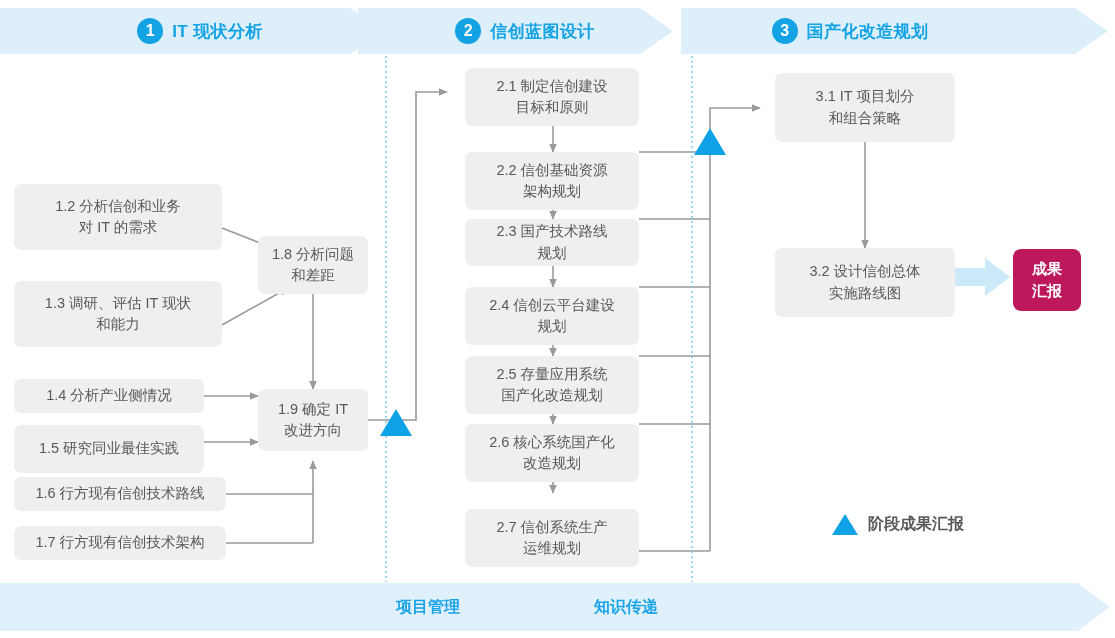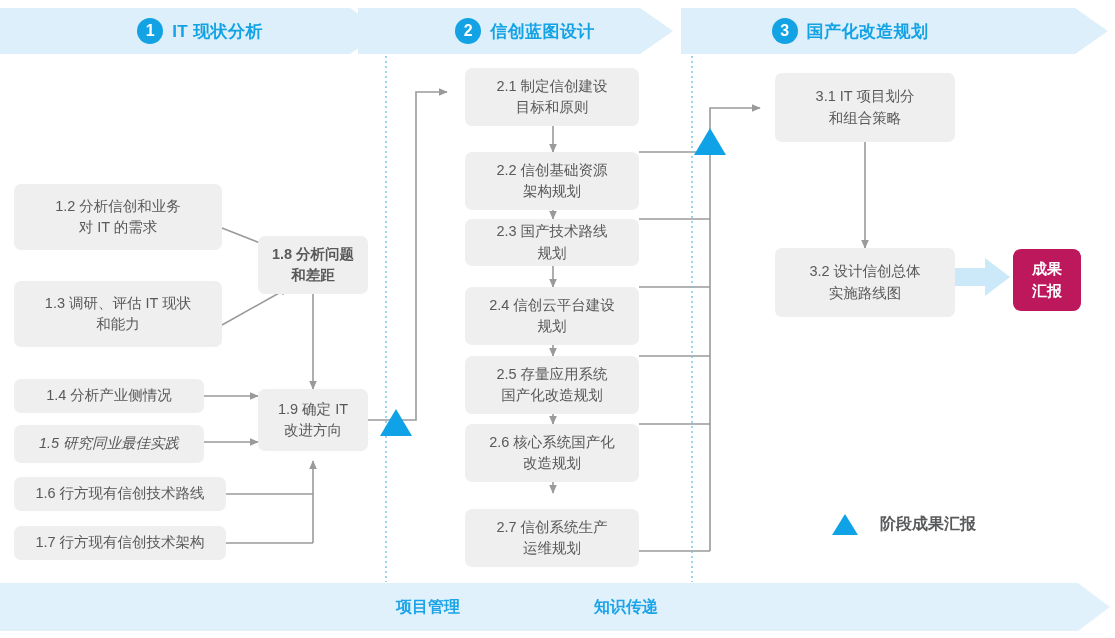--- a/index.html
+++ b/index.html
@@ -59,21 +59,21 @@
   .box.result{
     background:#be185d;
     color:#ffffff;
     font-weight:bold;
     font-size:15px;
     border-radius:8px;
   }
 
   
   .legend{
-    position:absolute;display:flex;align-items:flex-end;gap:22px;
+    position:absolute;display:flex;align-items:flex-end;gap:10px;
   }
   .legend-tri{
     width:0;height:0;
     border-left:13px solid transparent;
     border-right:13px solid transparent;
     border-bottom:21px solid #0FA2E6;
   }
   .legend-text{font-size:16px;font-weight:bold;color:#58595B;white-space:nowrap;}
 
   
@@ -169,24 +169,24 @@
   <svg style="position:absolute;left:0;top:0;width:1115px;height:638px;pointer-events:none;" viewBox="0 0 1115 638">
     <line x1="386" y1="56" x2="386" y2="582" stroke="#6EC6E8" stroke-width="1.4" stroke-dasharray="2,3"></line>
     <line x1="692" y1="56" x2="692" y2="582" stroke="#6EC6E8" stroke-width="1.4" stroke-dasharray="2,3"></line>
   </svg>
 
   <div class="box" style="left:14px;top:184px;width:208px;height:66px;">1.2 分析信创和业务
 对 IT 的需求</div>
   <div class="box" style="left:14px;top:281px;width:208px;height:66px;">1.3 调研、评估 IT 现状
 和能力</div>
   <div class="box" style="left:14px;top:379px;width:190px;height:34px;">1.4 分析产业侧情况</div>
-  <div class="box" style="left:14px;top:425px;width:190px;height:38px;font-style:italic;">1.5 研究同业最佳实践</div>
+  <div class="box" style="left:14px;top:425px;width:190px;height:48px;">1.5 研究同业最佳实践</div>
   <div class="box" style="left:14px;top:477px;width:212px;height:34px;">1.6 行方现有信创技术路线</div>
   <div class="box" style="left:14px;top:526px;width:212px;height:34px;">1.7 行方现有信创技术架构</div>
-  <div class="box" style="left:258px;top:236px;width:110px;height:58px;font-weight:bold;">1.8 分析问题
+  <div class="box" style="left:258px;top:236px;width:110px;height:58px;">1.8 分析问题
 和差距</div>
   <div class="box" style="left:258px;top:389px;width:110px;height:62px;">1.9 确定 IT
 改进方向</div>
 
   <div class="box" style="left:465px;top:68px;width:174px;height:58px;">2.1 制定信创建设
 目标和原则</div>
   <div class="box" style="left:465px;top:152px;width:174px;height:58px;">2.2 信创基础资源
 架构规划</div>
   <div class="box" style="left:465px;top:219px;width:174px;height:47px;">2.3 国产技术路线
 规划</div>

